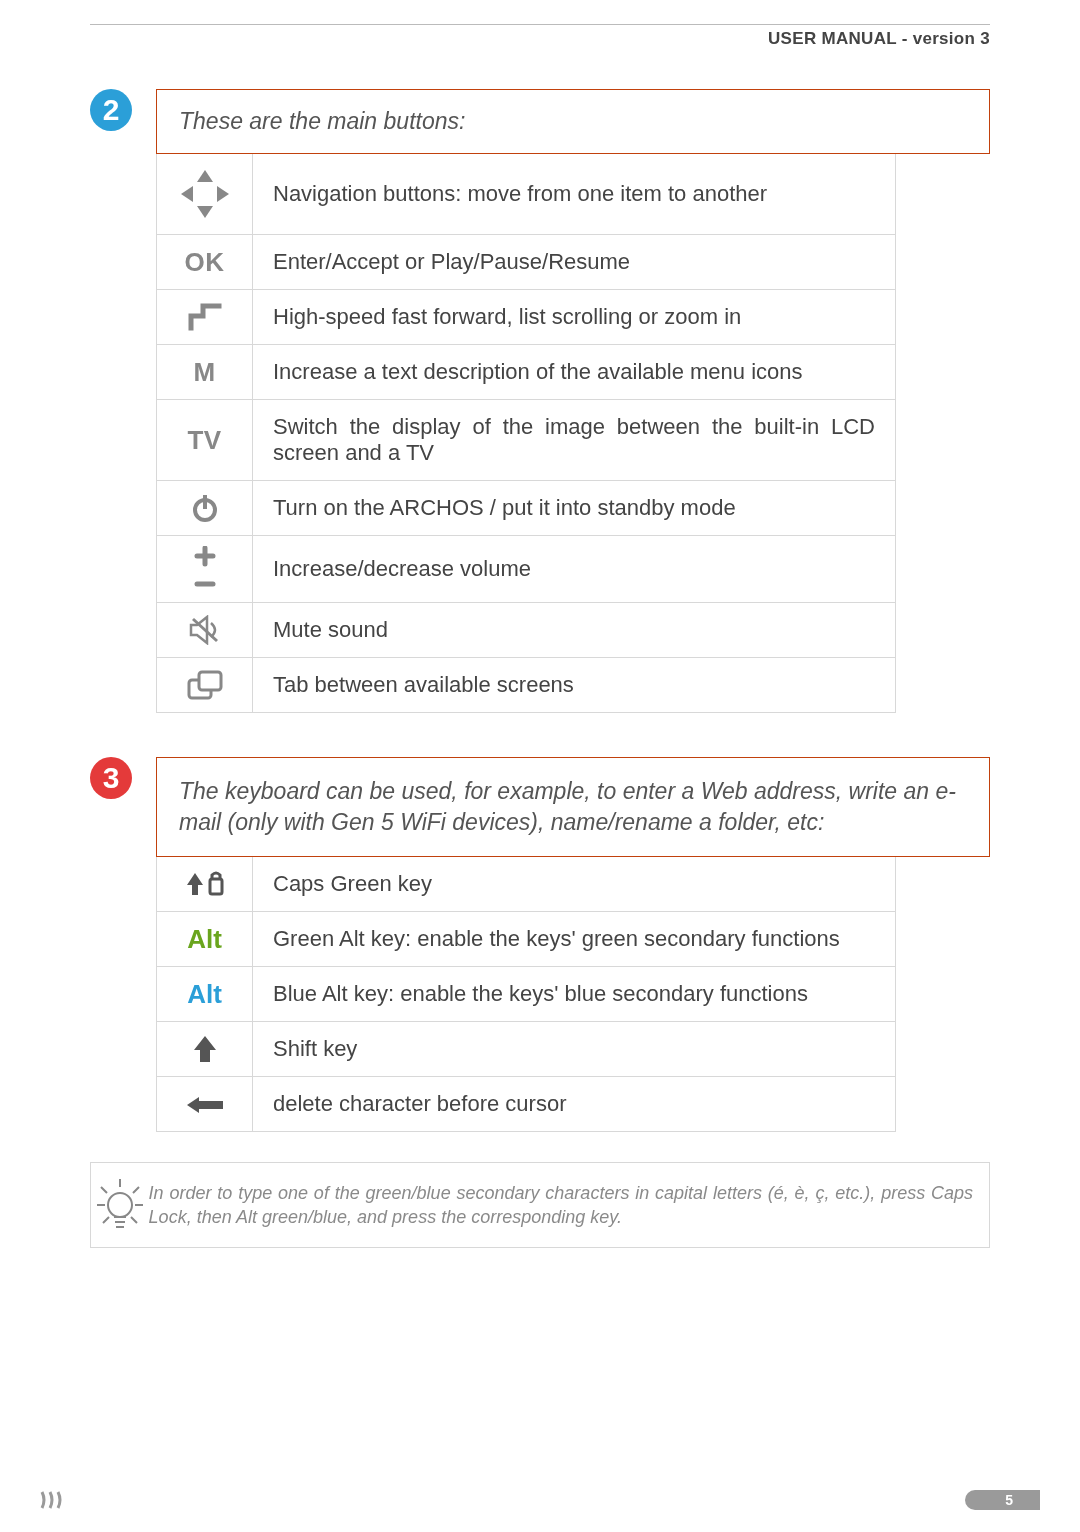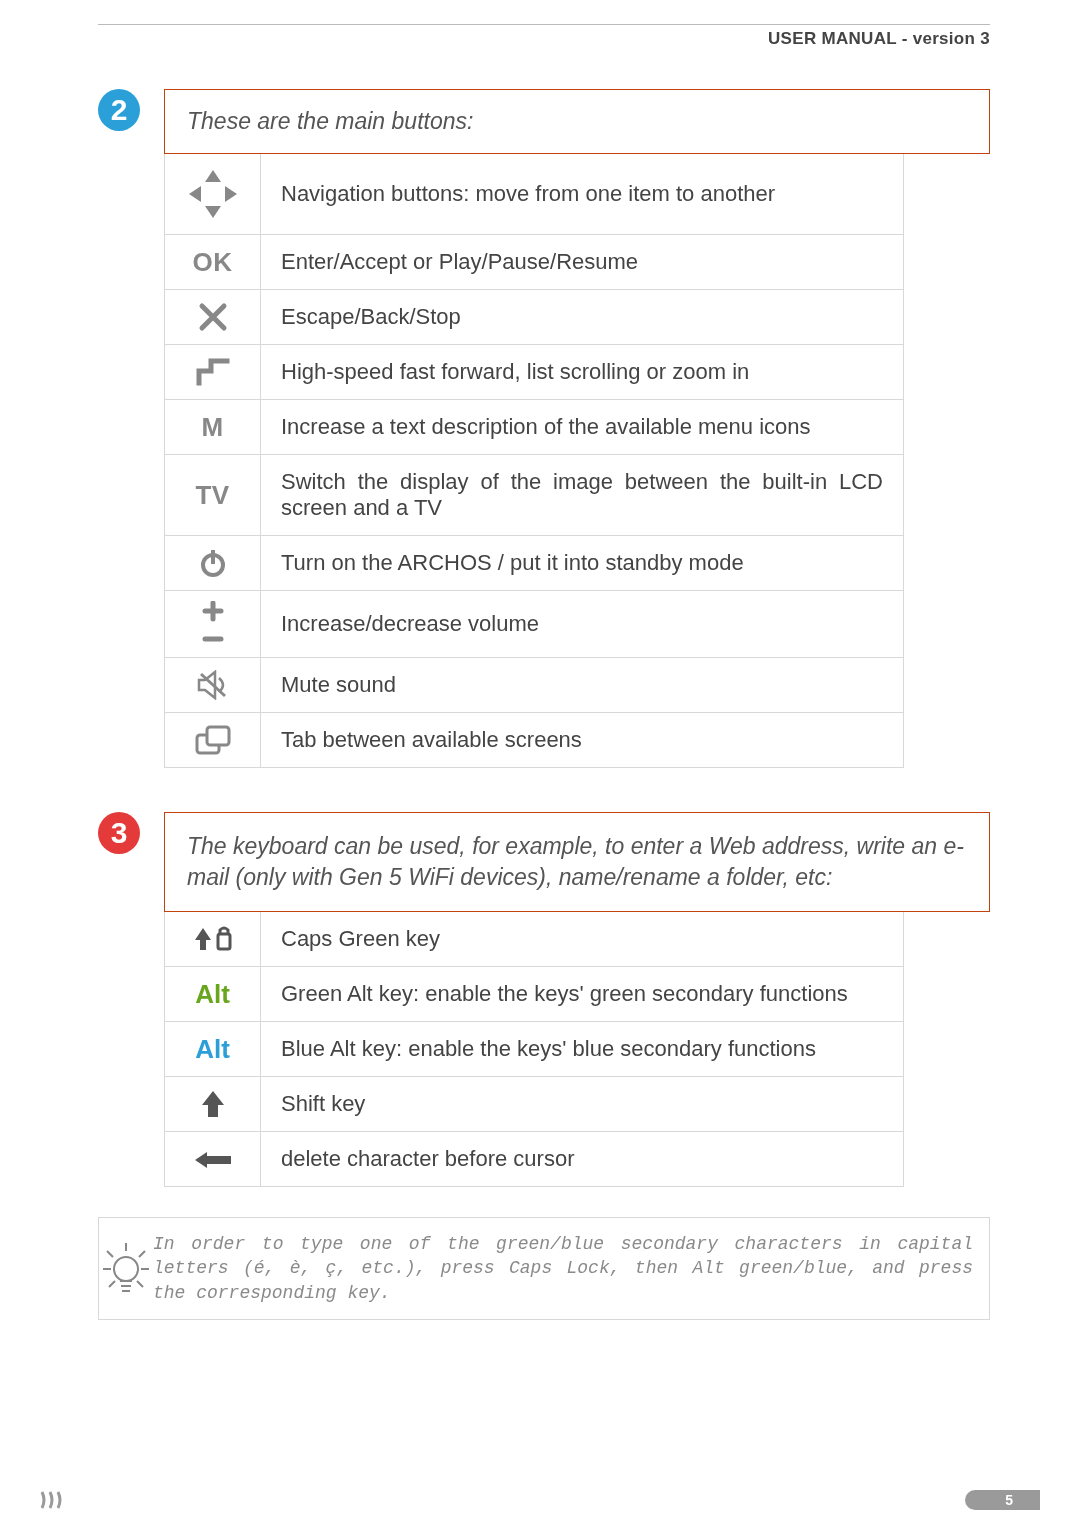--- a/index.html
+++ b/index.html
@@ -6,21 +6,20 @@
   body {
     font-family: "Segoe UI", "Helvetica Neue", Arial, sans-serif;
     background: #fff;
     width: 1080px;
     height: 1532px;
     position: relative;
     color: #333;
   }
   .page {
     padding: 24px 90px 70px 90px;
-    margin-left: 8px;
   }
   .header-line {
     border-top: 1px solid #bbb;
     margin-bottom: 4px;
   }
   .header-title {
     text-align: right;
     font-size: 17px;
     font-weight: 700;
     color: #444;
@@ -84,21 +83,20 @@
   .icon-label-blue  { color: #2b9fd8; font-weight: 800; font-size: 26px; }
   svg.glyph { display:inline-block; vertical-align:middle; }
 
   
   .tip {
     display: flex;
     align-items: center;
     border: 1px solid #d8d8d8;
     margin-left: 0;
     margin-top: 30px;
-    font-family: Liberation Mono, monospace;
   }
   .tip .bulb-cell {
     width: 90px;
     display:flex;align-items:center;justify-content:center;
     padding:12px 0;
   }
   .tip .tip-text {
     font-style: italic;
     color: #8a8a8a;
     font-size: 18px;
@@ -150,28 +148,20 @@
           <polygon points="30,54 22,42 38,42" fill="#888"></polygon>
           <polygon points="6,30 18,22 18,38" fill="#888"></polygon>
           <polygon points="54,30 42,38 42,22" fill="#888"></polygon>
         </svg>
       </td>
       <td>Navigation buttons: move from one item to another</td>
     </tr>
     <tr>
       <td class="icon-cell"><span class="icon-label">OK</span></td>
       <td>Enter/Accept or Play/Pause/Resume</td>
-    </tr>
-    <tr>
-      <td class="icon-cell">
-        <svg class="glyph" width="30" height="30" viewBox="0 0 30 30">
-              <path d="M4 4 L26 26 M26 4 L4 26" stroke="#888" stroke-width="5" stroke-linecap="round"></path>
-            </svg>
-      </td>
-      <td>Escape/Back/Stop</td>
     </tr>
     <tr>
       <td class="icon-cell">
         <svg class="glyph" width="36" height="30" viewBox="0 0 36 30">
               <path d="M4 26 L4 14 L16 14 L16 4 L32 4" fill="none" stroke="#888" stroke-width="5" stroke-linecap="square"></path>
             </svg>
       </td>
       <td>High-speed fast forward, list scrolling or zoom in</td>
     </tr>
     <tr>

